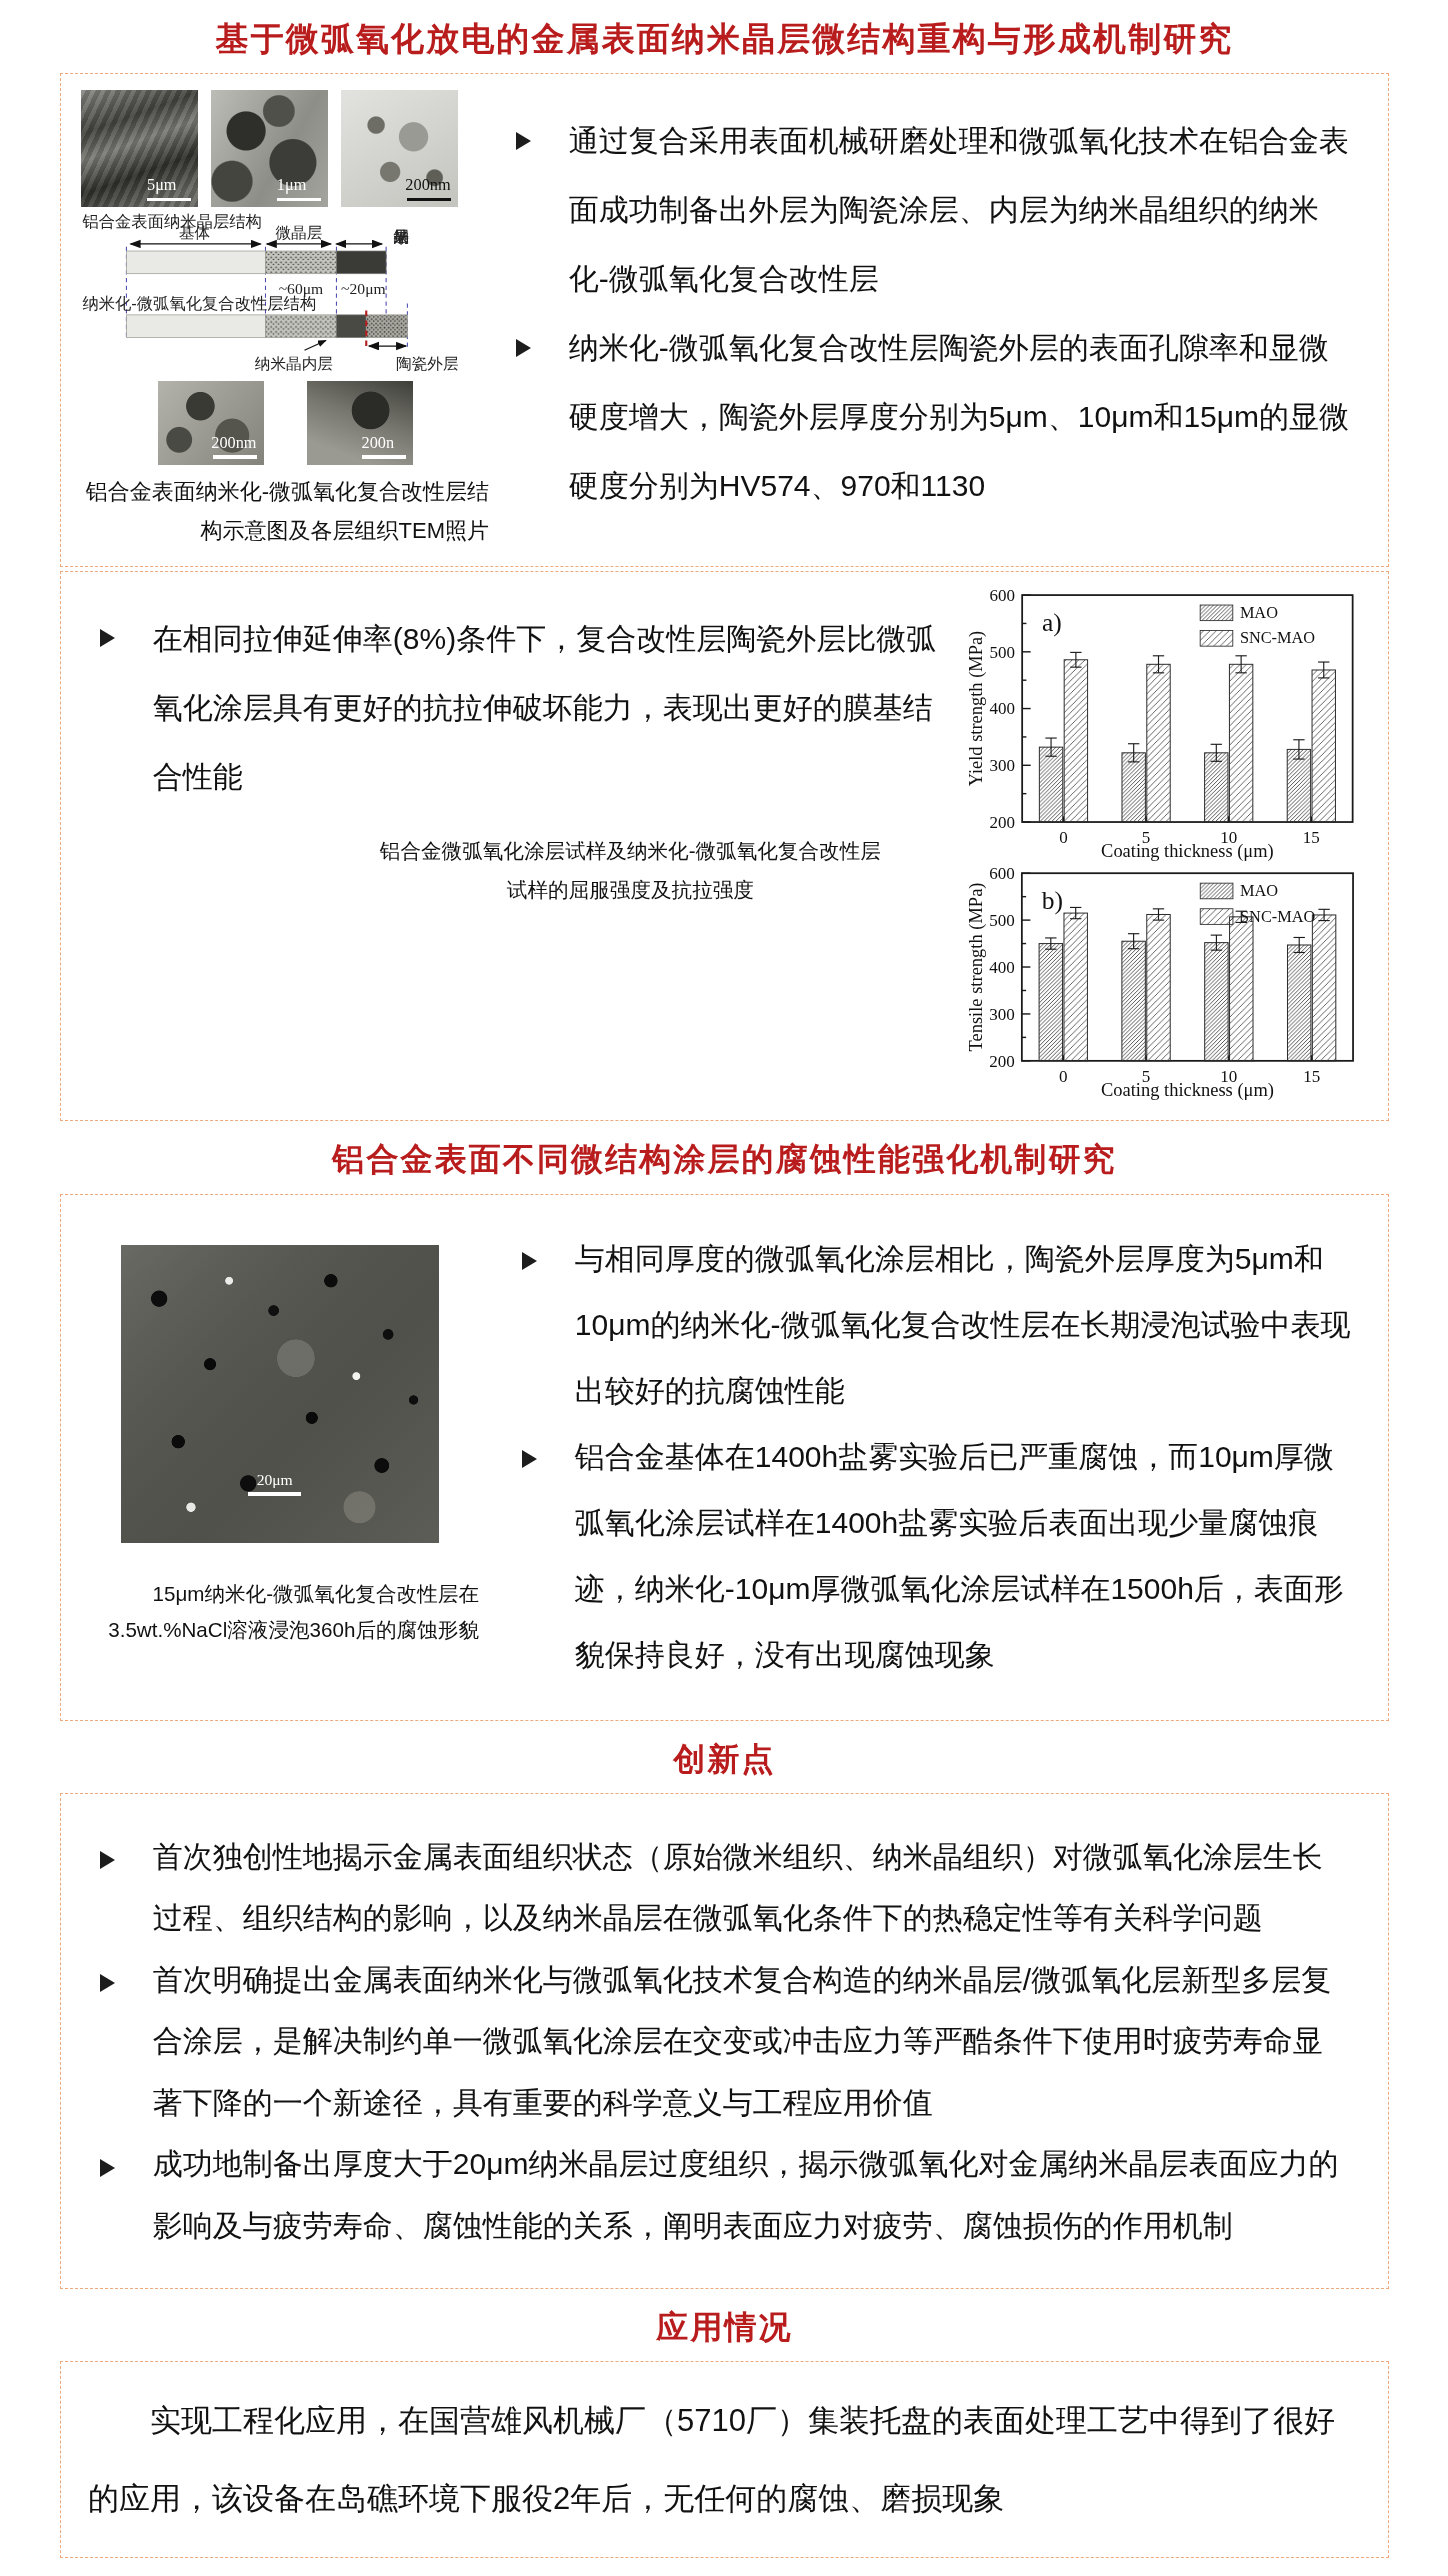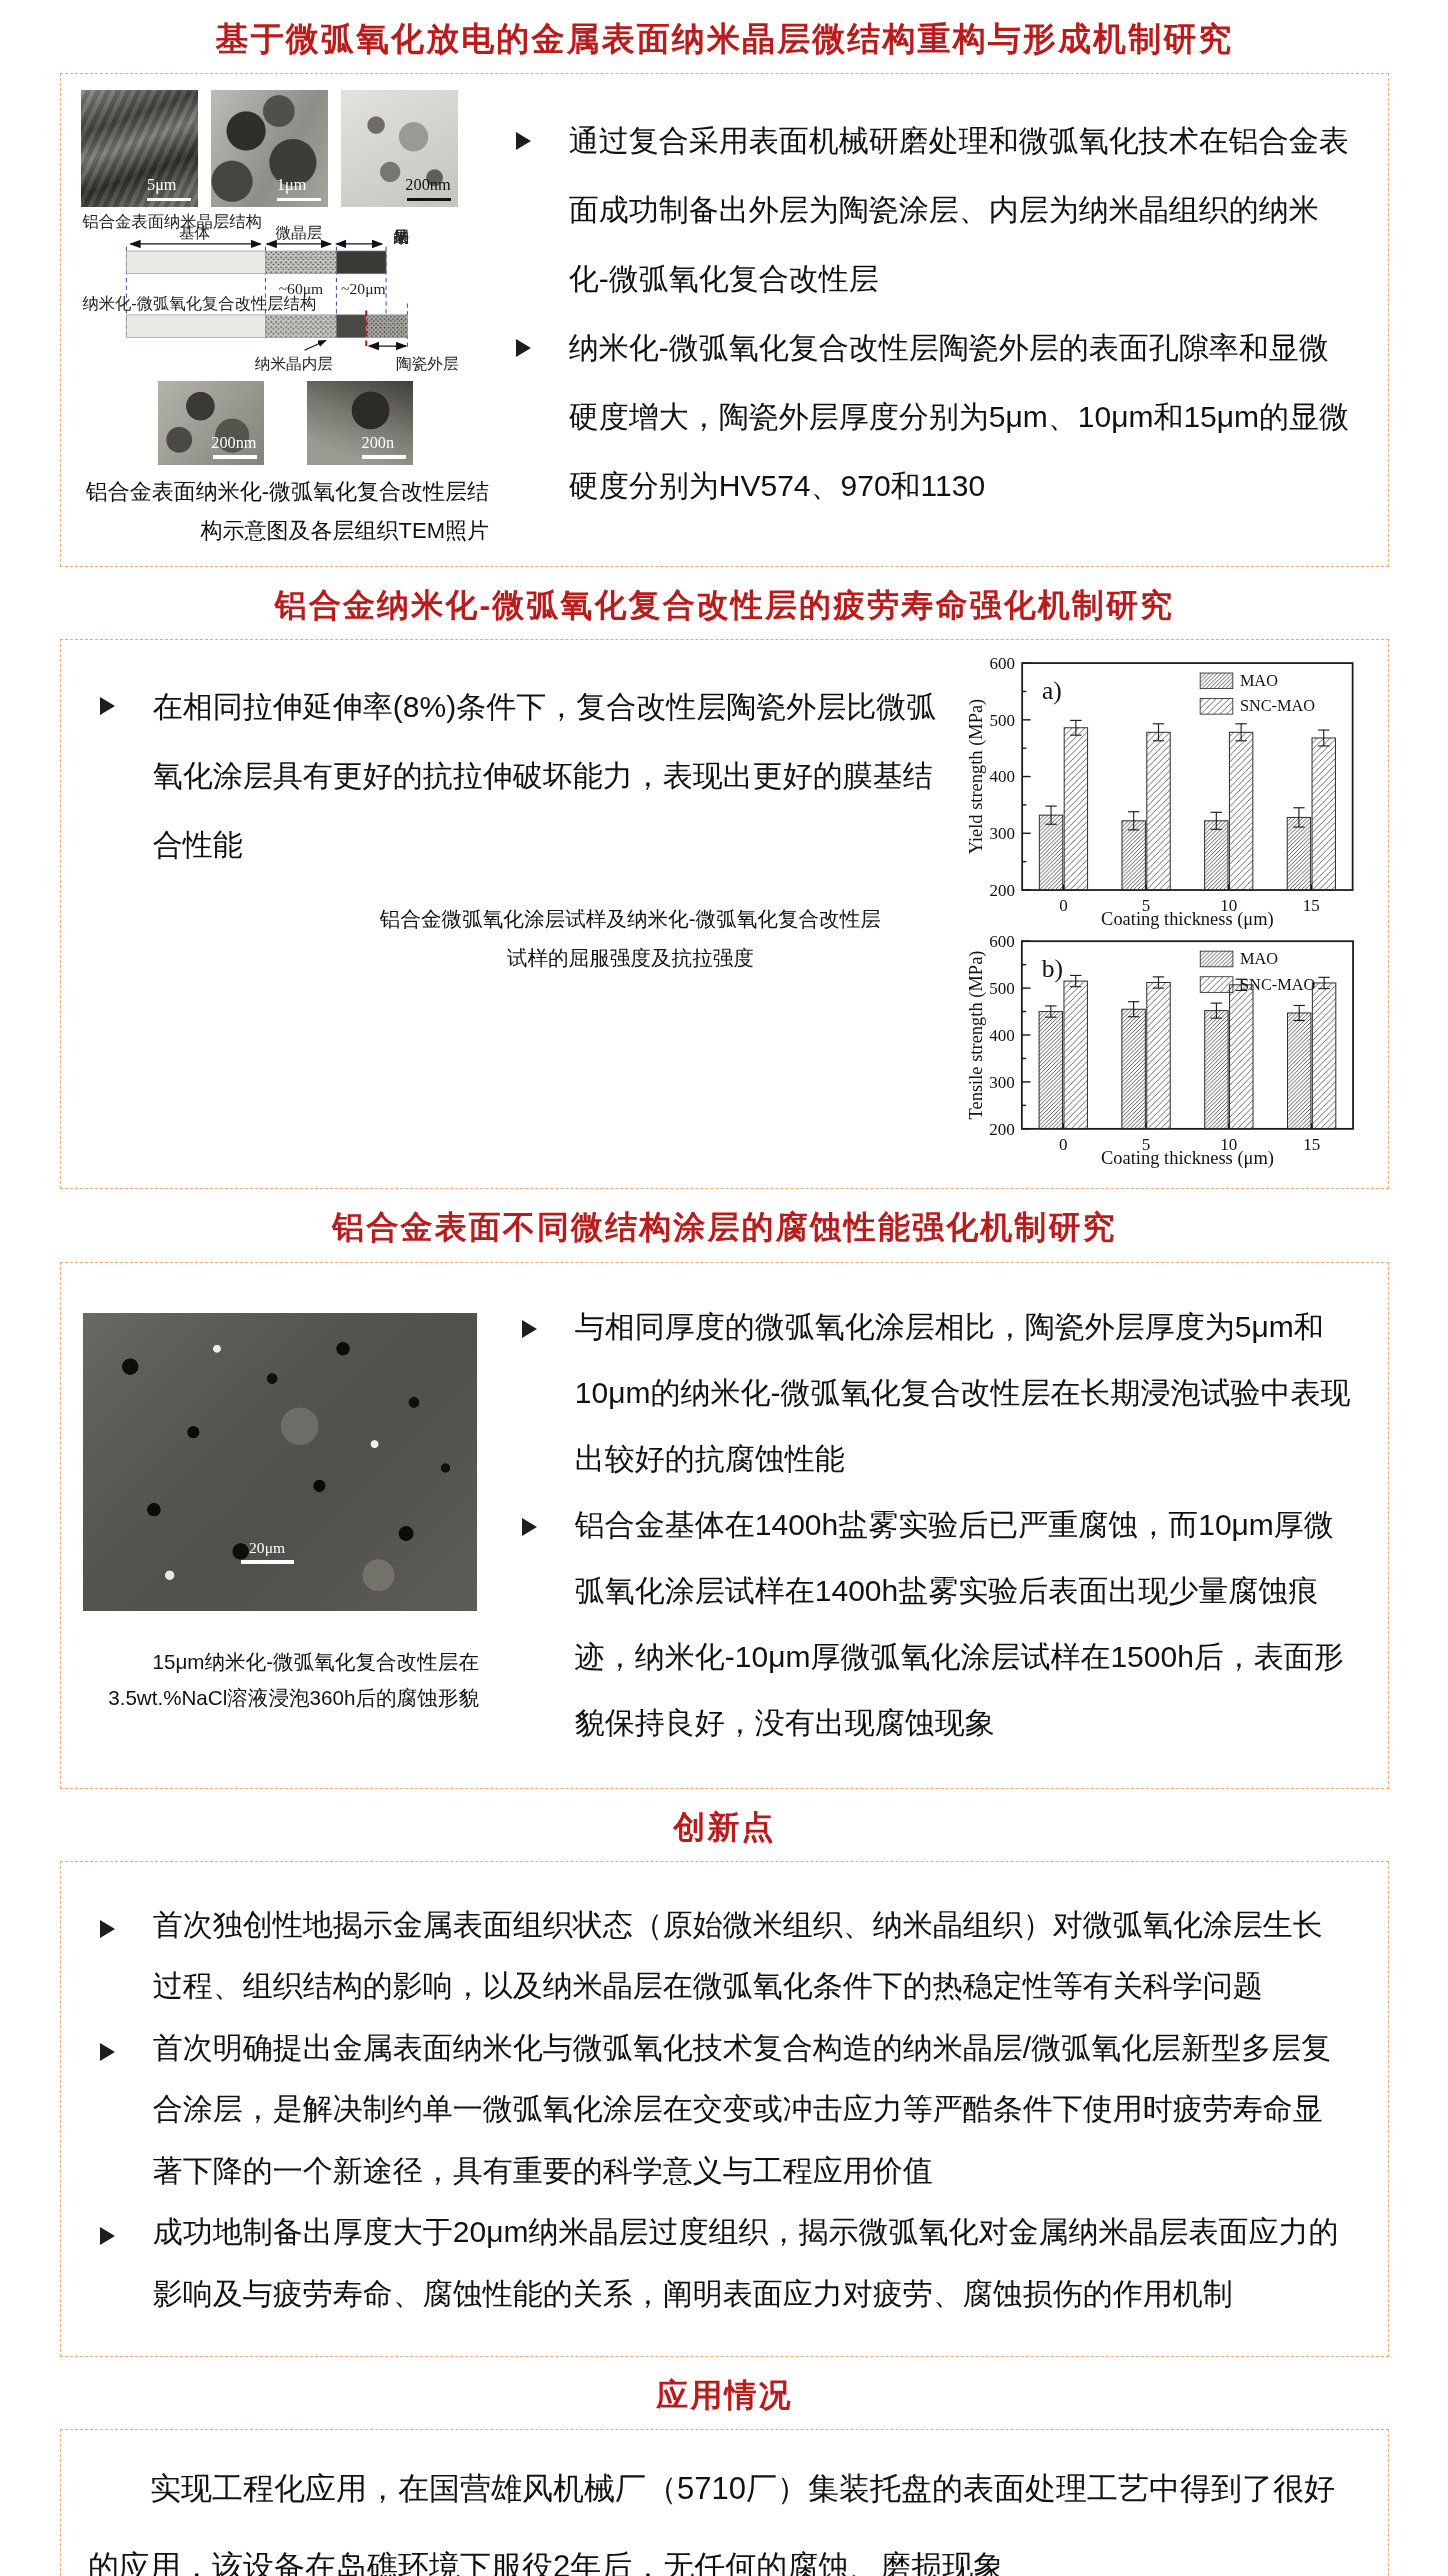--- a/index.html
+++ b/index.html
@@ -65,21 +65,21 @@
   .fig-caption{font-size:22px;line-height:1.75;text-align:right;margin-top:8.5px;font-weight:400;}
   svg.schematic{display:block;margin-top:4.3px;}
 
   
   .left2{flex:1;display:flex;flex-direction:column;padding-right:7px;}
   .chart-caption{font-size:20.6px;line-height:1.9;text-align:center;width:58%;margin:4.3px 0 0 34%;font-weight:500;}
   .charts{flex:0 0 408px;display:flex;flex-direction:column;align-items:center;}
 
   
   .fig3{flex:0 0 398px;margin-right:24px;padding-top:35px;}
-  .sem{position:relative;width:394px;height:298px;margin:0 auto;background:
+  .sem{position:relative;width:318px;height:298px;margin:0 auto;background:
       radial-gradient(circle at 12% 18%,#0d0d0d 0 7.8px,transparent 8.5px),
       radial-gradient(circle at 28% 40%,#0a0a0a 0 5.7px,transparent 6.4px),
       radial-gradient(circle at 48% 22%,#101010 0 5px,transparent 5.7px),
       radial-gradient(circle at 66% 12%,#0c0c0c 0 6.4px,transparent 7px),
       radial-gradient(circle at 84% 30%,#0e0e0e 0 5px,transparent 5.7px),
       radial-gradient(circle at 18% 66%,#0b0b0b 0 6.4px,transparent 7px),
       radial-gradient(circle at 40% 80%,#0d0d0d 0 7.8px,transparent 8.5px),
       radial-gradient(circle at 60% 58%,#0a0a0a 0 5.7px,transparent 6.4px),
       radial-gradient(circle at 82% 74%,#0c0c0c 0 7px,transparent 7.8px),
       radial-gradient(circle at 92% 52%,#0e0e0e 0 4.3px,transparent 5px),
@@ -191,21 +191,20 @@
         <span class="arrow"></span>
         <span class="btext">通过复合采用表面机械研磨处理和微弧氧化技术在铝合金表面成功制备出外层为陶瓷涂层、内层为纳米晶组织的纳米化-微弧氧化复合改性层</span>
       </li>
       <li>
         <span class="arrow"></span>
         <span class="btext">纳米化-微弧氧化复合改性层陶瓷外层的表面孔隙率和显微硬度增大，陶瓷外层厚度分别为5μm、10μm和15μm的显微硬度分别为HV574、970和1130</span>
       </li>
     </ul>
   </section>
 
-  <h2 class="sec-title">铝合金纳米化-微弧氧化复合改性层的疲劳寿命强化机制研究</h2>
 
   <section class="box flexrow">
     <div class="left2">
       <ul class="bullets">
         <li>
           <span class="arrow"></span>
           <span class="btext">在相同拉伸延伸率(8%)条件下，复合改性层陶瓷外层比微弧氧化涂层具有更好的抗拉伸破坏能力，表现出更好的膜基结合性能</span>
         </li>
       </ul>
       <div class="chart-caption">铝合金微弧氧化涂层试样及纳米化-微弧氧化复合改性层试样的屈服强度及抗拉强度</div>

